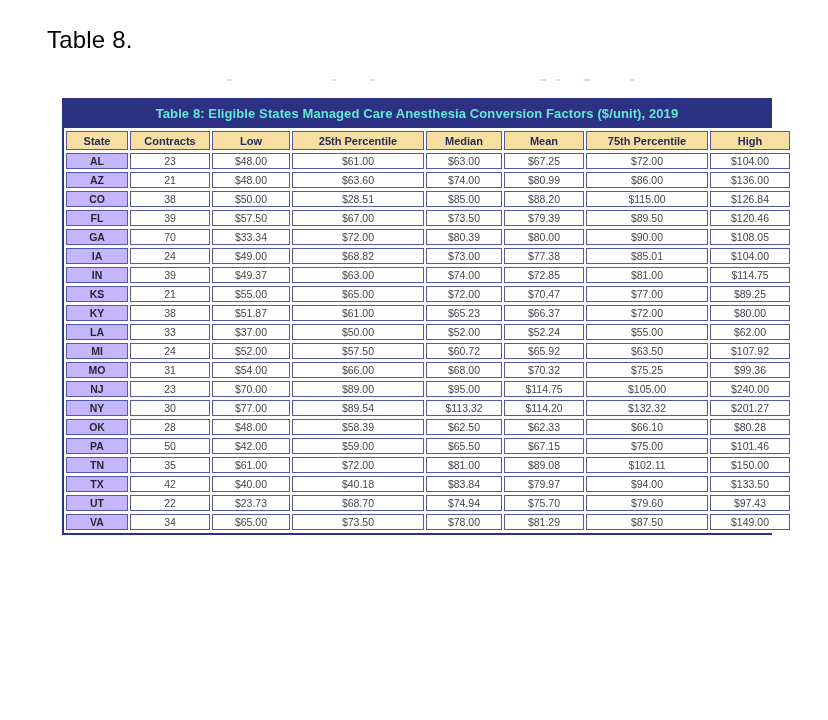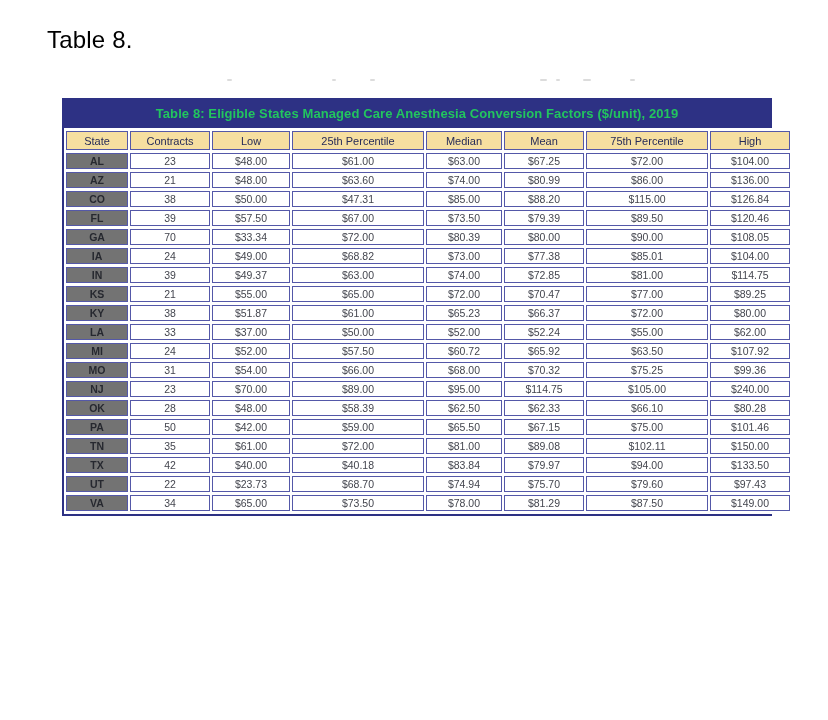--- a/index.html
+++ b/index.html
@@ -51,21 +51,21 @@
     position: absolute;
     left: 62px;
     top: 98px;
     width: 710px;
     border: 2.5px solid #2d3184;
     background: #ffffff;
     box-sizing: border-box;
   }
   .table-title {
     background: #2d3184;
-    color: #22c55e;
+    color: #5eead4;
     font-weight: bold;
     font-size: 13px;
     text-align: center;
     padding: 6px 4px 7px 4px;
     letter-spacing: 0.1px;
   }
   table.cf-table {
     width: 100%;
     table-layout: fixed;
     border-collapse: separate;
@@ -77,33 +77,33 @@
     text-align: center;
     vertical-align: middle;
     overflow: hidden;
     white-space: nowrap;
     box-sizing: border-box;
   }
   table.cf-table th {
     background: #f6dfa0;
     color: #262b58;
     font-size: 11px;
-    font-weight: normal;
+    font-weight: bold;
     height: 19px;
     padding: 1px 8px;
   }
   table.cf-table td {
     background: #ffffff;
     color: #43454e;
     font-size: 10.5px;
     height: 15px;
     padding: 1px 0;
   }
   table.cf-table td.state {
-    background: #737373;
+    background: #c4b5fd;
     color: #26282f;
     font-weight: bold;
   }
 </style>
 </head>
 <body>
 
 <div class="page">
 
   <div class="page-heading">Table 8.</div>
@@ -163,21 +163,21 @@
             <td>$63.60</td>
             <td>$74.00</td>
             <td>$80.99</td>
             <td>$86.00</td>
             <td>$136.00</td>
           </tr>
           <tr>
             <td class="state">CO</td>
             <td>38</td>
             <td>$50.00</td>
-            <td>$47.31</td>
+            <td>$28.51</td>
             <td>$85.00</td>
             <td>$88.20</td>
             <td>$115.00</td>
             <td>$126.84</td>
           </tr>
           <tr>
             <td class="state">FL</td>
             <td>39</td>
             <td>$57.50</td>
             <td>$67.00</td>
@@ -270,20 +270,30 @@
             <td class="state">NJ</td>
             <td>23</td>
             <td>$70.00</td>
             <td>$89.00</td>
             <td>$95.00</td>
             <td>$114.75</td>
             <td>$105.00</td>
             <td>$240.00</td>
           </tr>
           <tr>
+            <td class="state">NY</td>
+            <td>30</td>
+            <td>$77.00</td>
+            <td>$89.54</td>
+            <td>$113.32</td>
+            <td>$114.20</td>
+            <td>$132.32</td>
+            <td>$201.27</td>
+          </tr>
+          <tr>
             <td class="state">OK</td>
             <td>28</td>
             <td>$48.00</td>
             <td>$58.39</td>
             <td>$62.50</td>
             <td>$62.33</td>
             <td>$66.10</td>
             <td>$80.28</td>
           </tr>
           <tr>

